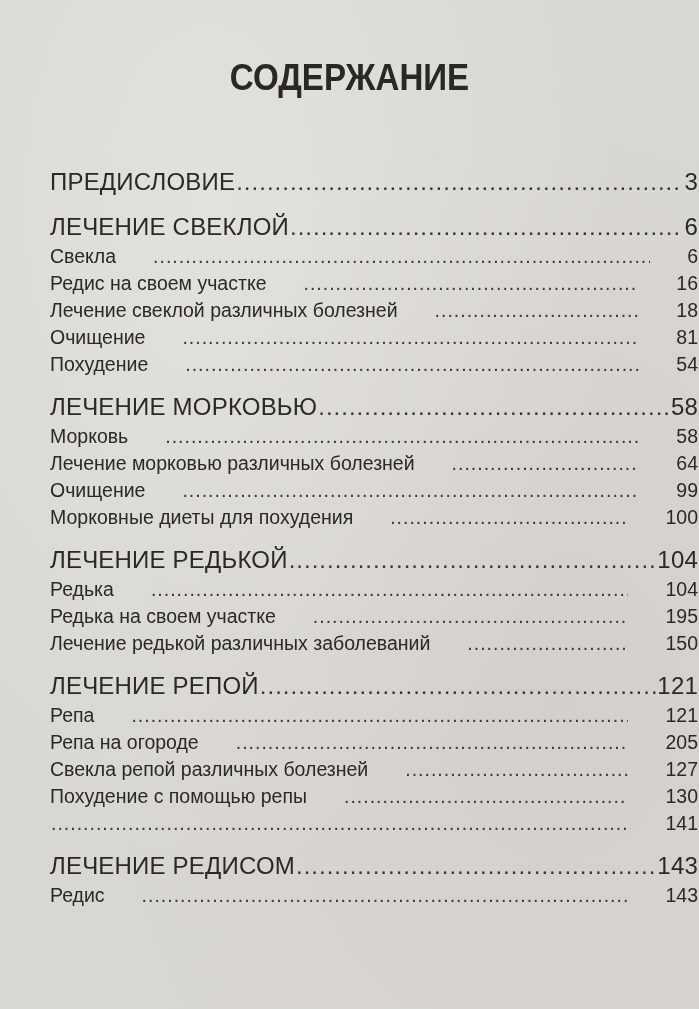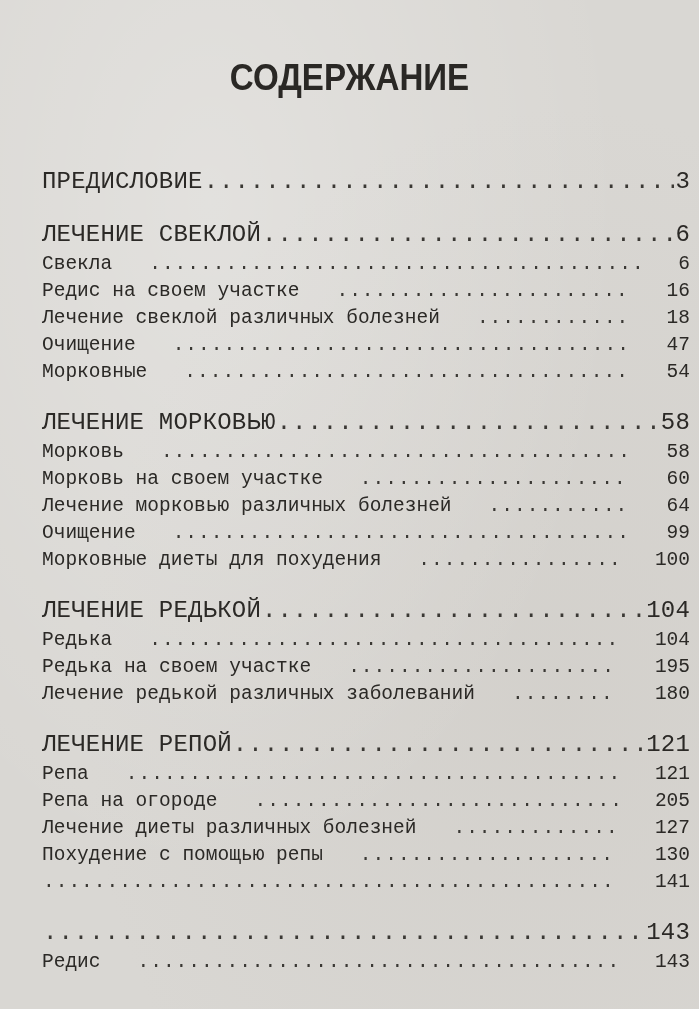--- a/index.html
+++ b/index.html
@@ -19,37 +19,37 @@
     transform: scaleX(-1); white-space: nowrap; overflow: hidden;
   }
   .title {
     position: absolute; left: 0; width: 699px; top: 57px;
     text-align: center;
     font-family: "Liberation Sans", sans-serif; font-weight: bold;
     font-size: 36px; letter-spacing: 0px; color: #2a2825;
     transform: scaleX(0.92);
   }
   .toc {
-    position: absolute; left: 42px; top: 165px; width: 648px;
-    font-family: Liberation Mono, monospace;
+    position: absolute; left: 50px; top: 165px; width: 648px;
+    font-family: Liberation Sans, sans-serif;
   }
   .row {
     display: flex; align-items: baseline; white-space: nowrap;
   }
   .row .label { flex: 0 0 auto; }
   .row .dots {
     flex: 1 1 auto; overflow: hidden; margin: 0 1px;
     letter-spacing: 1px; color: #3a3834;
   }
   .row .dots::before {
     content: "..................................................................................................................................................................................................................";
   }
   .row .page { flex: 0 0 auto; text-align: right; }
   .row.section {
-    font-size: 24px; height: 33px; line-height: 33px; margin-top: 20px;
+    font-size: 24px; height: 33px; line-height: 33px; margin-top: 12px;
     transform-origin: left; letter-spacing: 0.2px;
   }
   .row.section:first-child { margin-top: 0; }
   .row.entry {
     font-size: 19.5px; height: 27px; line-height: 27px; gap: 36px;
   }
 </style>
 </head>
 <body>
 
@@ -81,42 +81,37 @@
     <span class="page">16</span>
   </div>
   <div class="row entry">
     <span class="label">Лечение свеклой различных болезней</span>
     <span class="dots"></span>
     <span class="page">18</span>
   </div>
   <div class="row entry">
     <span class="label">Очищение</span>
     <span class="dots"></span>
-    <span class="page">47</span>
+    <span class="page">81</span>
   </div>
   <div class="row entry">
-    <span class="label">Морковные</span>
+    <span class="label">Похудение</span>
     <span class="dots"></span>
     <span class="page">54</span>
   </div>
 
   <div class="row section">
     <span class="label">ЛЕЧЕНИЕ МОРКОВЬЮ</span>
     <span class="dots"></span>
     <span class="page">58</span>
   </div>
   <div class="row entry">
     <span class="label">Морковь</span>
     <span class="dots"></span>
     <span class="page">58</span>
-  </div>
-  <div class="row entry">
-    <span class="label">Морковь на своем участке</span>
-    <span class="dots"></span>
-    <span class="page">60</span>
   </div>
   <div class="row entry">
     <span class="label">Лечение морковью различных болезней</span>
     <span class="dots"></span>
     <span class="page">64</span>
   </div>
   <div class="row entry">
     <span class="label">Очищение</span>
     <span class="dots"></span>
     <span class="page">99</span>
@@ -138,54 +133,55 @@
     <span class="page">104</span>
   </div>
   <div class="row entry">
     <span class="label">Редька на своем участке</span>
     <span class="dots"></span>
     <span class="page">195</span>
   </div>
   <div class="row entry">
     <span class="label">Лечение редькой различных заболеваний</span>
     <span class="dots"></span>
-    <span class="page">180</span>
+    <span class="page">150</span>
   </div>
 
   <div class="row section">
     <span class="label">ЛЕЧЕНИЕ РЕПОЙ</span>
     <span class="dots"></span>
     <span class="page">121</span>
   </div>
   <div class="row entry">
     <span class="label">Репа</span>
     <span class="dots"></span>
     <span class="page">121</span>
   </div>
   <div class="row entry">
     <span class="label">Репа на огороде</span>
     <span class="dots"></span>
     <span class="page">205</span>
   </div>
   <div class="row entry">
-    <span class="label">Лечение диеты различных болезней</span>
+    <span class="label">Свекла репой различных болезней</span>
     <span class="dots"></span>
     <span class="page">127</span>
   </div>
   <div class="row entry">
     <span class="label">Похудение с помощью репы</span>
     <span class="dots"></span>
     <span class="page">130</span>
   </div>
   <div class="row entry">
     <span class="dots"></span>
     <span class="page">141</span>
   </div>
 
   <div class="row section">
+    <span class="label">ЛЕЧЕНИЕ РЕДИСОМ</span>
     <span class="dots"></span>
     <span class="page">143</span>
   </div>
   <div class="row entry">
     <span class="label">Редис</span>
     <span class="dots"></span>
     <span class="page">143</span>
   </div>
 </div>
 

